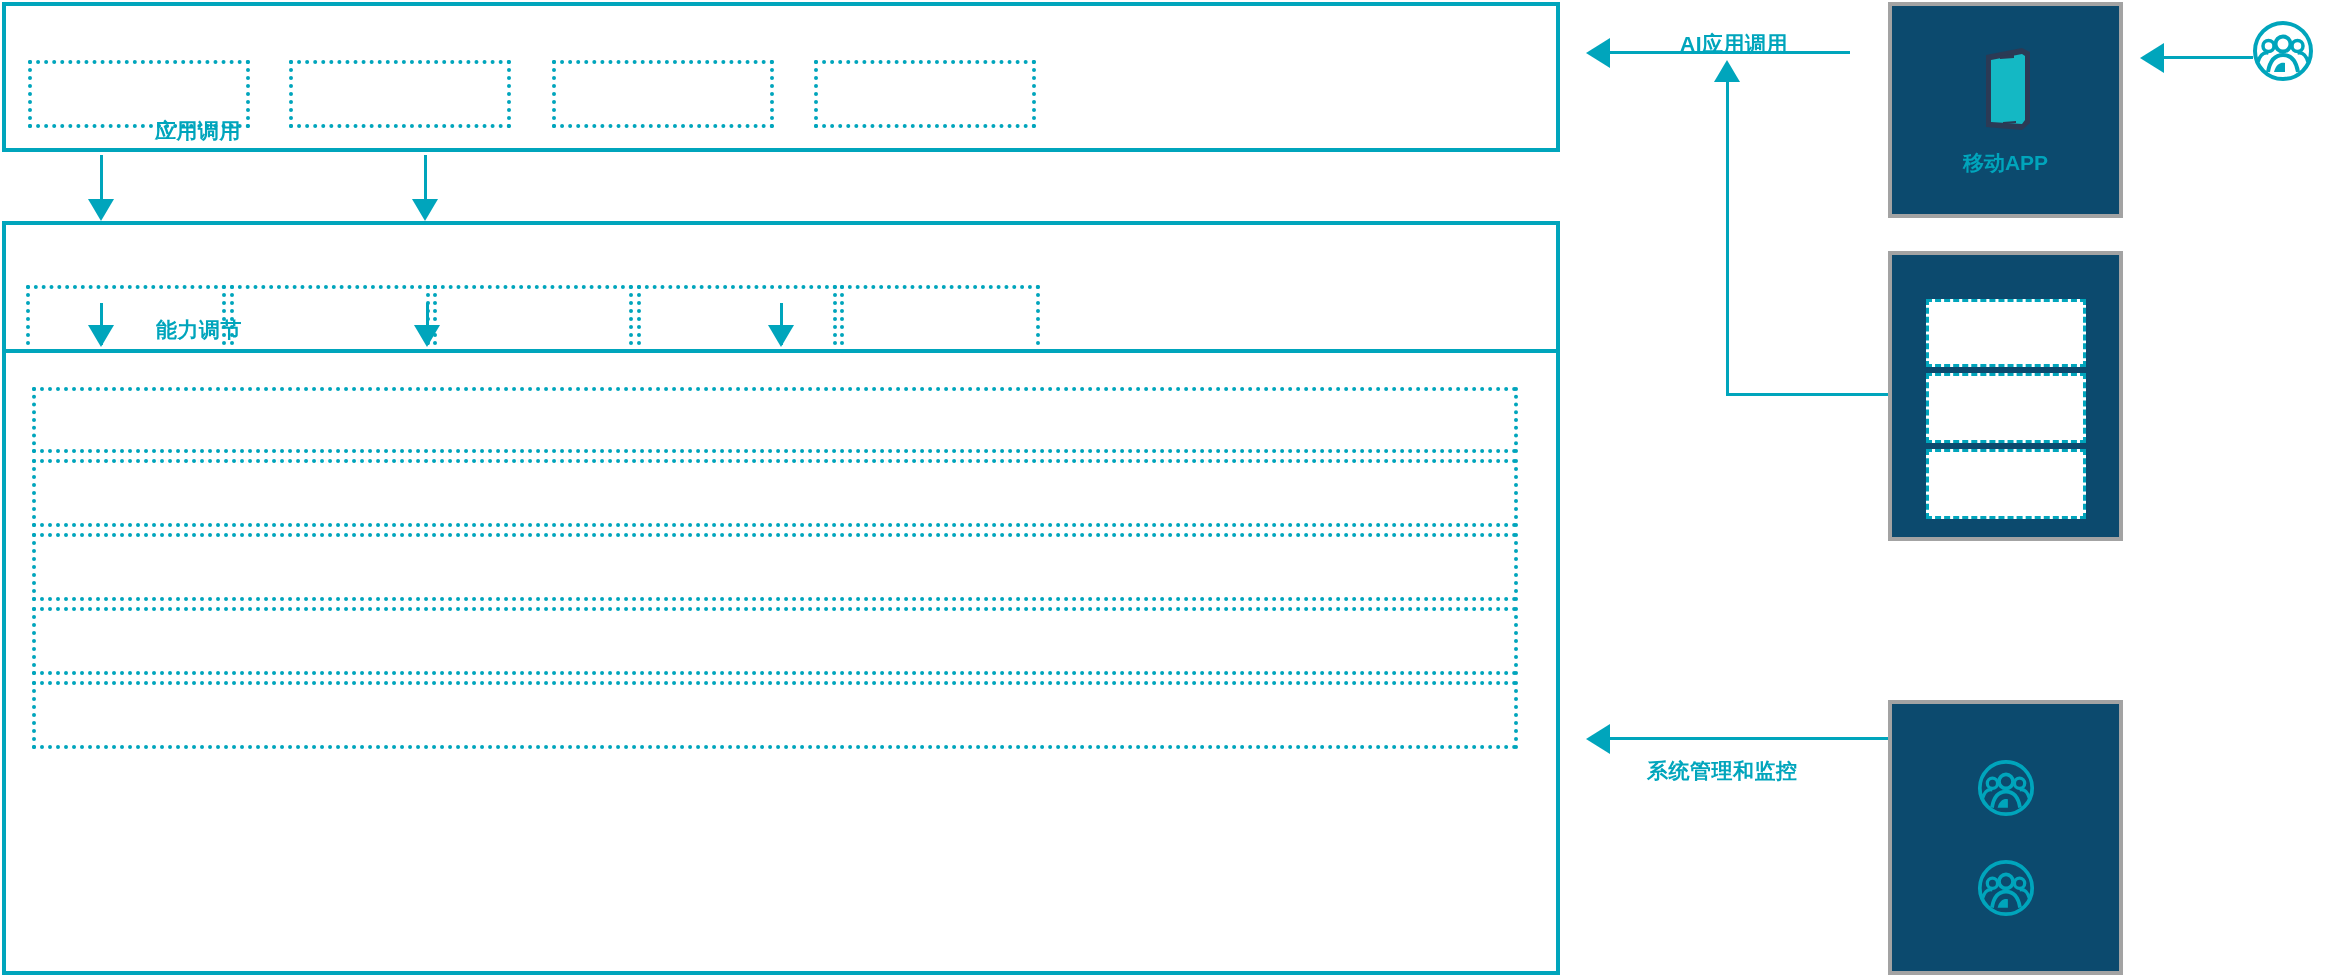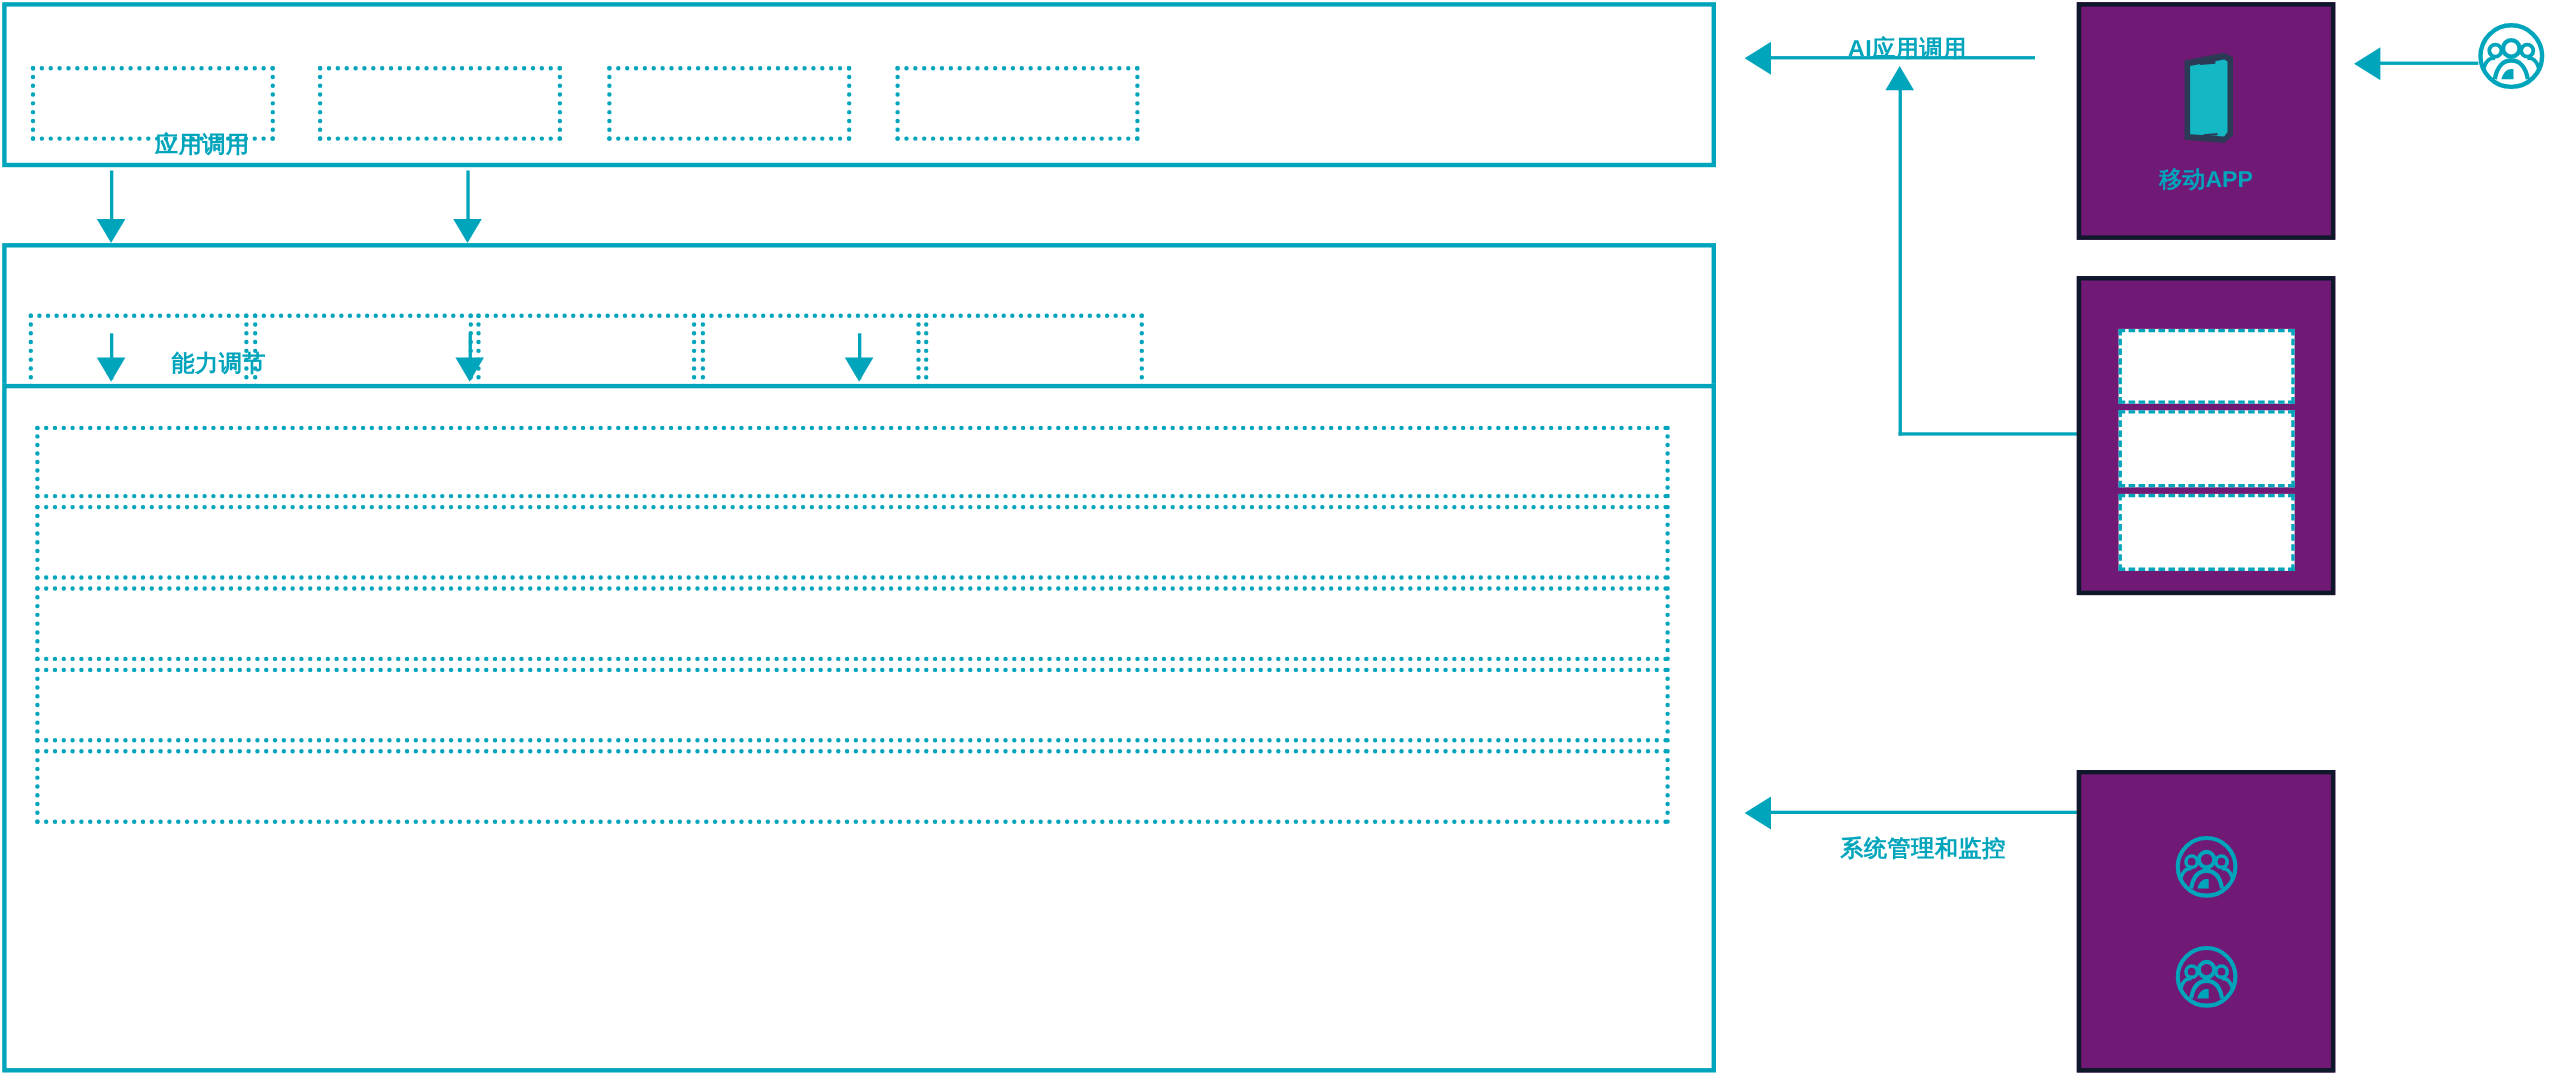--- a/index.html
+++ b/index.html
@@ -75,23 +75,23 @@
     position: absolute;
     width: 0;
     height: 0;
     border-top: 15px solid transparent;
     border-bottom: 15px solid transparent;
     border-right: 24px solid #00A5BC;
   }
   
   .device-box {
     position: absolute;
-    border: 4px solid #0f172a;
+    border: 4px solid #a3a3a3;
     box-sizing: border-box;
-    background: #701a75;
+    background: #0c4a6e;
     display: flex;
     flex-direction: column;
     align-items: center;
     justify-content: center;
   }
   .device-caption {
     color: #00A5BC;
     font-size: 21px;
     font-weight: bold;
     margin-top: 14px;
@@ -113,21 +113,21 @@
     <div class="slot dense" style="left:546px; top:54px; width:222px; height:68px;"></div>
     <div class="slot dense" style="left:808px; top:54px; width:222px; height:68px;"></div>
   </div>
 
   <div class="arrow-v" style="left:100px; top:155px; height:48px;"></div>
   <div class="arrow-v-head-down" style="left:88px; top:199px;"></div>
 
   <div class="arrow-v" style="left:424px; top:155px; height:48px;"></div>
   <div class="arrow-v-head-down" style="left:412px; top:199px;"></div>
 
-  <div class="flow-label" style="left:141px; top:117px;">应用调用</div>
+  <div class="flow-label" style="left:155px; top:117px;">应用调用</div>
 
   <div class="panel" style="left:2px; top:221px; width:1558px; height:80px;">
   </div>
   <div class="panel" style="left:2px; top:221px; width:1558px; height:80px; border:none;">
   </div>
 
   <div class="panel" style="left:2px; top:221px; width:1558px; height:80px; border:none;"></div>
 
   <div class="panel" style="left:2px; top:221px; width:1558px; height:80px; border:none;"></div>
 
@@ -210,21 +210,21 @@
   <div class="arrow-h" style="left:1608px; top:51px; width:242px;"></div>
   <div class="arrow-h-head-left" style="left:1586px; top:38px;"></div>
   <div class="flow-label" style="left:1680px; top:30px;text-align:center;">AI应用调用</div>
 
   <div class="arrow-v" style="left:1726px; top:69px; height:327px;"></div>
   <div class="arrow-v-head-up" style="left:1714px; top:60px;"></div>
   <div class="arrow-h" style="left:1726px; top:393px; width:170px;"></div>
 
   <div class="arrow-h" style="left:1608px; top:737px; width:282px;"></div>
   <div class="arrow-h-head-left" style="left:1586px; top:724px;"></div>
-  <div class="flow-label" style="left:1647px; top:757px;margin-left:26px;">系统管理和监控</div>
+  <div class="flow-label" style="left:1647px; top:757px;">系统管理和监控</div>
 
   <div class="device-box" style="left:1888px; top:2px; width:235px; height:216px;">
     <span class="icon-wrap">
       <svg width="56" height="92" viewBox="0 0 56 92" xmlns="http://www.w3.org/2000/svg">
         <path d="M8 12 L44 5 L52 9 L52 80 L44 87 L8 84 Z" fill="#2B3A55"></path>
         <path d="M13 17 L44 11 L47 13 L47 77 L44 81 L13 79 Z" fill="#14B8C4"></path>
         <path d="M22 13 L36 11 L36 15 L22 16 Z" fill="#2B3A55"></path>
         <path d="M25 79 L38 78 L38 80 L25 81 Z" fill="#2B3A55"></path>
       </svg>
     </span>

